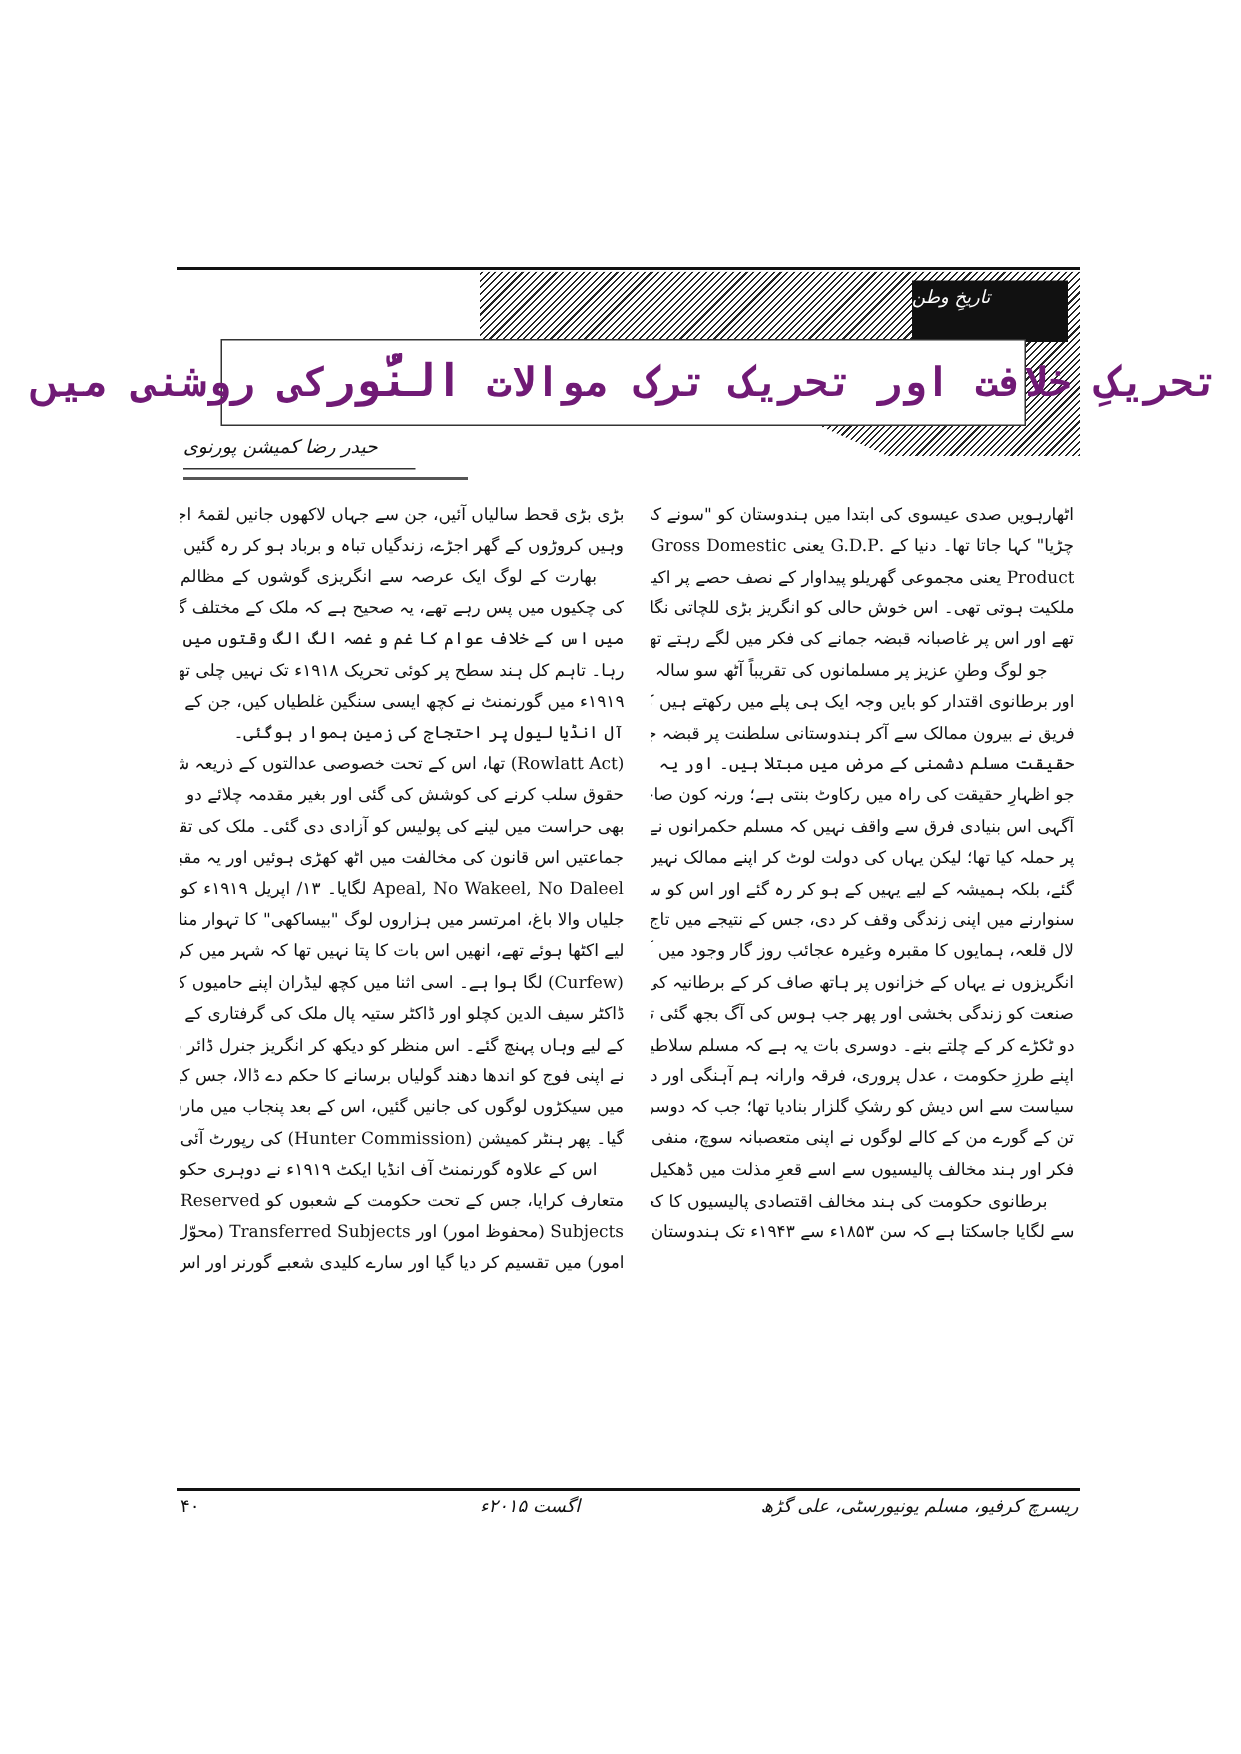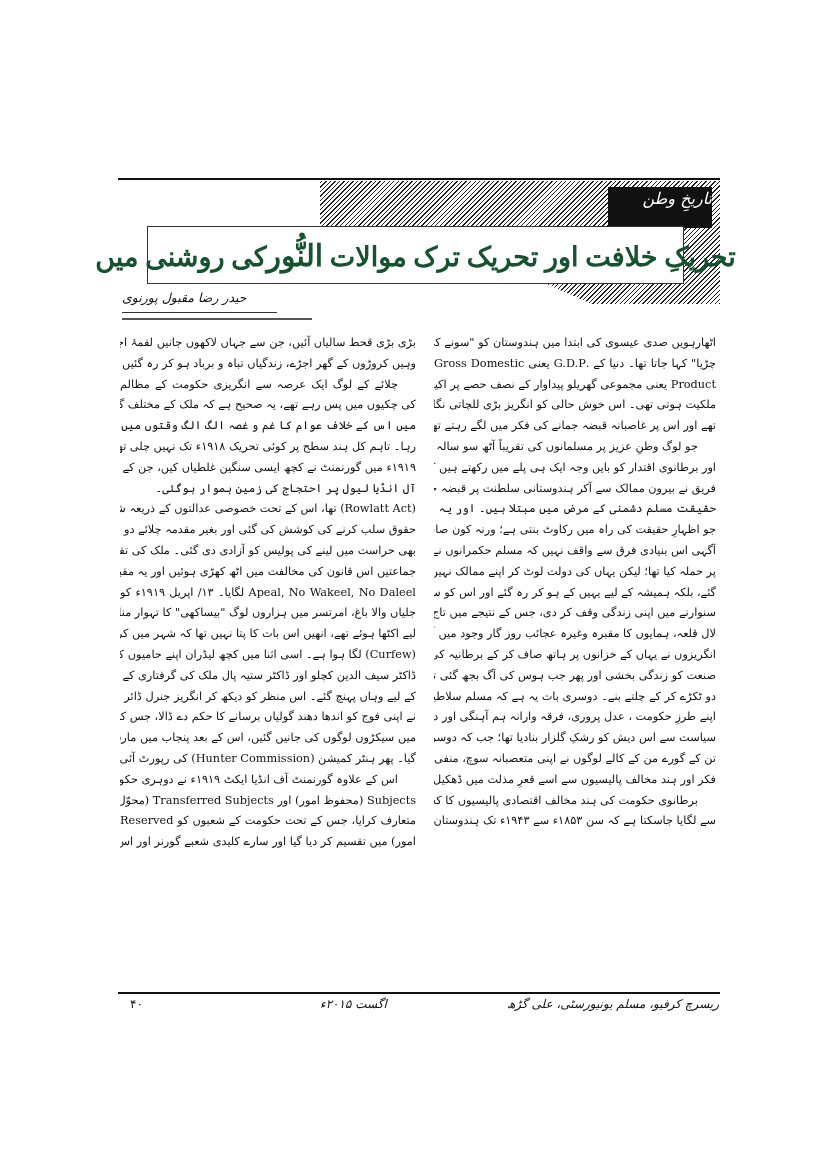--- a/index.html
+++ b/index.html
@@ -6,61 +6,61 @@
     body { width: 827px; height: 1169px; position: relative; overflow: hidden;
            font-family: "DejaVu Sans", sans-serif; color: #111; }
 
     .top-rule { position: absolute; left: 118px; top: 178px; width: 602px; height: 2px; background: #111; }
 
     .hatch { position: absolute; left: 320px; top: 181px; width: 400px; height: 123px;
       background-image: repeating-linear-gradient(-45deg, #222 0px, #222 1px, #fff 1px, #fff 3.2px);
       clip-path: polygon(0 0, 100% 0, 100% 100%, 68% 100%, 54% 80%, 0 80%);
     }
     .section-tag { position: absolute; left: 608px; top: 187px; width: 104px; height: 41px;
-      background: #111; color: #fff; font-size: 16px; direction: rtl; text-align: right; line-height: 23px;
+      background: #111; color: #fff; font-size: 12px; direction: rtl; text-align: left; line-height: 23px;
       font-style: italic; font-family: "DejaVu Serif", serif; }
 
     .title-box { position: absolute; left: 147px; top: 226px; width: 537px; height: 58px;
       background: #fff; border: 1px solid #333; box-sizing: border-box;
       display: flex; align-items: center; justify-content: center; direction: rtl; }
-    .title { font-family: Liberation Serif, serif; font-size: 27px; font-weight: bold; color: #14532d; white-space: nowrap; }
+    .title { font-family: Liberation Mono, monospace; font-size: 27px; font-weight: bold; color: #701a75; white-space: nowrap; }
     .title .brand { font-size: 30px; font-weight: 900; }
 
     .author { position: absolute; left: 122px; top: 290px; width: 180px; text-align: left;
       direction: rtl; font-size: 12.5px; font-style: italic; font-family: "DejaVu Serif", serif; }
     .author-rule-1 { position: absolute; left: 122px; top: 312px; width: 155px; height: 1px; background: #333; }
     .author-rule-2 { position: absolute; left: 122px; top: 318px; width: 190px; height: 2px; background: #555; }
 
     .col { position: absolute; top: 333px; direction: rtl; text-align: justify;
       font-family: "DejaVu Serif", serif; font-size: 11.3px; line-height: 20.8px; }
     .col .line { display: block; white-space: nowrap; overflow: hidden; text-align-last: justify; text-align: justify; }
     .col .line.last { text-align-last: right; }
     .col-right { left: 434px; width: 282px; }
     .col-left { left: 120px; width: 296px; }
 
     .footer-rule { position: absolute; left: 118px; top: 992px; width: 602px; height: 2px; background: #111; }
     .footer { position: absolute; top: 997px; font-family: "DejaVu Serif", serif; font-size: 12px; direction: rtl; font-style: italic; }
     .footer-affil { right: 108px; }
     .footer-date { left: 320px; text-align: right; }
-    .footer-page { left: 130px; font-style: normal; }
+    .footer-page { left: 120px; font-style: normal; }
   </style>
 </head>
 <body>
 
 <div class="top-rule"></div>
 <div class="hatch"></div>
 <div class="section-tag">تاریخِ وطن</div>
 
 <div class="title-box">
   <div class="title">
     <span>تحریکِ خلافت اور تحریک ترک موالات </span><span class="brand">النُّور</span><span>کی روشنی میں</span>
   </div>
 </div>
 
-<div class="author">حیدر رضا مقبول پورنوی</div>
+<div class="author">حیدر رضا کمیشن پورنوی</div>
 <div class="author-rule-1"></div>
 <div class="author-rule-2"></div>
 
 <div class="col col-right" id="col-right">
     <span class="line">اٹھارہویں صدی عیسوی کی ابتدا میں ہندوستان کو "سونے کی</span>
     <span class="line">چڑیا" کہا جاتا تھا۔ دنیا کے .G.D.P یعنی Gross Domestic</span>
     <span class="line">Product یعنی مجموعی گھریلو پیداوار کے نصف حصے پر اکیلے بھارت کی</span>
     <span class="line">ملکیت ہوتی تھی۔ اس خوش حالی کو انگریز بڑی للچاتی نگاہوں سے دیکھتے</span>
     <span class="line">تھے اور اس پر غاصبانہ قبضہ جمانے کی فکر میں لگے رہتے تھے۔ بالآخر</span>
     <span class="line" style="padding-right: 1.6em;">جو لوگ وطنِ عزیز پر مسلمانوں کی تقریباً آٹھ سو سالہ حکومت</span>
@@ -79,41 +79,41 @@
     <span class="line">اپنے طرزِ حکومت ، عدل پروری، فرقہ وارانہ ہم آہنگی اور دور اندیش</span>
     <span class="line">سیاست سے اس دیش کو رشکِ گلزار بنادیا تھا؛ جب کہ دوسری طرف</span>
     <span class="line">تن کے گورے من کے کالے لوگوں نے اپنی متعصبانہ سوچ، منفی</span>
     <span class="line last">فکر اور ہند مخالف پالیسیوں سے اسے قعرِ مذلت میں ڈھکیل دیا تھا۔</span>
     <span class="line" style="padding-right: 1.6em;">برطانوی حکومت کی ہند مخالف اقتصادی پالیسیوں کا کچھ اندازہ اس</span>
     <span class="line">سے لگایا جاسکتا ہے کہ سن ۱۸۵۳ء سے ۱۹۴۳ء تک ہندوستان میں ۱۵ /</span>
   </div>
 <div class="col col-left" id="col-left">
     <span class="line">بڑی بڑی قحط سالیاں آئیں، جن سے جہاں لاکھوں جانیں لقمۂ اجل بنیں</span>
     <span class="line last">وہیں کروڑوں کے گھر اجڑے، زندگیاں تباہ و برباد ہو کر رہ گئیں۔</span>
-    <span class="line" style="padding-right: 1.6em;">چلائے کے لوگ ایک عرصہ سے انگریزی حکومت کے مظالم</span>
+    <span class="line" style="padding-right: 1.6em;">بھارت کے لوگ ایک عرصہ سے انگریزی گوشوں کے مظالم</span>
     <span class="line">کی چکیوں میں پس رہے تھے، یہ صحیح ہے کہ ملک کے مختلف گوشوں</span>
     <span class="line">میں اس کے خلاف عوام کا غم و غصہ الگ الگ وقتوں میں ظاہر بھی ہوتا</span>
     <span class="line">رہا۔ تاہم کل ہند سطح پر کوئی تحریک ۱۹۱۸ء تک نہیں چلی تھی۔ لیکن</span>
     <span class="line">۱۹۱۹ء میں گورنمنٹ نے کچھ ایسی سنگین غلطیاں کیں، جن کے سبب</span>
     <span class="line last">آل انڈیا لیول پر احتجاج کی زمین ہموار ہوگئی۔</span>
     <span class="line">(Rowlatt Act) تھا، اس کے تحت خصوصی عدالتوں کے ذریعہ شہری</span>
     <span class="line">حقوق سلب کرنے کی کوشش کی گئی اور بغیر مقدمہ چلائے دو سال تک کسی کو</span>
     <span class="line">بھی حراست میں لینے کی پولیس کو آزادی دی گئی۔ ملک کی تقریباً تمام سیاسی</span>
     <span class="line">جماعتیں اس قانون کی مخالفت میں اٹھ کھڑی ہوئیں اور یہ مقبول نعرہ No</span>
     <span class="line">Apeal, No Wakeel, No Daleel لگایا۔ ۱۳/ اپریل ۱۹۱۹ء کو</span>
     <span class="line">جلیاں والا باغ، امرتسر میں ہزاروں لوگ "بیساکھی" کا تہوار منانے کے</span>
     <span class="line">لیے اکٹھا ہوئے تھے، انھیں اس بات کا پتا نہیں تھا کہ شہر میں کرفیو</span>
     <span class="line">(Curfew) لگا ہوا ہے۔ اسی اثنا میں کچھ لیڈران اپنے حامیوں کے ساتھ</span>
     <span class="line">ڈاکٹر سیف الدین کچلو اور ڈاکٹر ستیہ پال ملک کی گرفتاری کے خلاف احتجاج</span>
     <span class="line">کے لیے وہاں پہنچ گئے۔ اس منظر کو دیکھ کر انگریز جنرل ڈائر بوکھلا گیا اور اس</span>
     <span class="line">نے اپنی فوج کو اندھا دھند گولیاں برسانے کا حکم دے ڈالا، جس کے نتیجے</span>
     <span class="line">میں سیکڑوں لوگوں کی جانیں گئیں، اس کے بعد پنجاب میں مارشل لا نافذ کیا</span>
     <span class="line last">گیا۔ پھر ہنٹر کمیشن (Hunter Commission) کی رپورٹ آئی۔</span>
     <span class="line" style="padding-right: 1.6em;">اس کے علاوہ گورنمنٹ آف انڈیا ایکٹ ۱۹۱۹ء نے دوہری حکومت کو</span>
+    <span class="line">متعارف کرایا، جس کے تحت حکومت کے شعبوں کو Reserved</span>
     <span class="line">Subjects (محفوظ امور) اور Transferred Subjects (محوّل</span>
-    <span class="line">متعارف کرایا، جس کے تحت حکومت کے شعبوں کو Reserved</span>
     <span class="line">امور) میں تقسیم کر دیا گیا اور سارے کلیدی شعبے گورنر اور اس کے ایگزیکیٹو</span>
   </div>
 
 <div class="footer-rule"></div>
 <div class="footer footer-affil">ریسرچ کرفیو، مسلم یونیورسٹی، علی گڑھ</div>
 <div class="footer footer-date">اگست ۲۰۱۵ء</div>
 <div class="footer footer-page">۴۰</div>
 
 </body></html>

